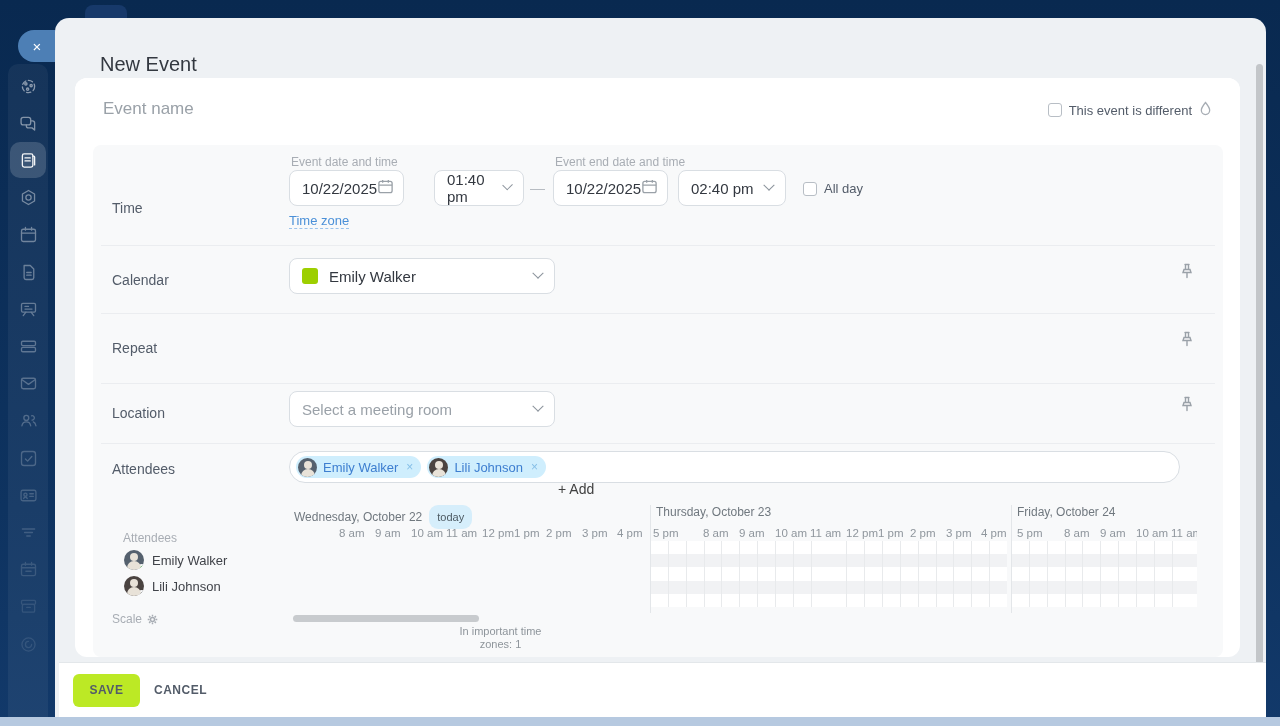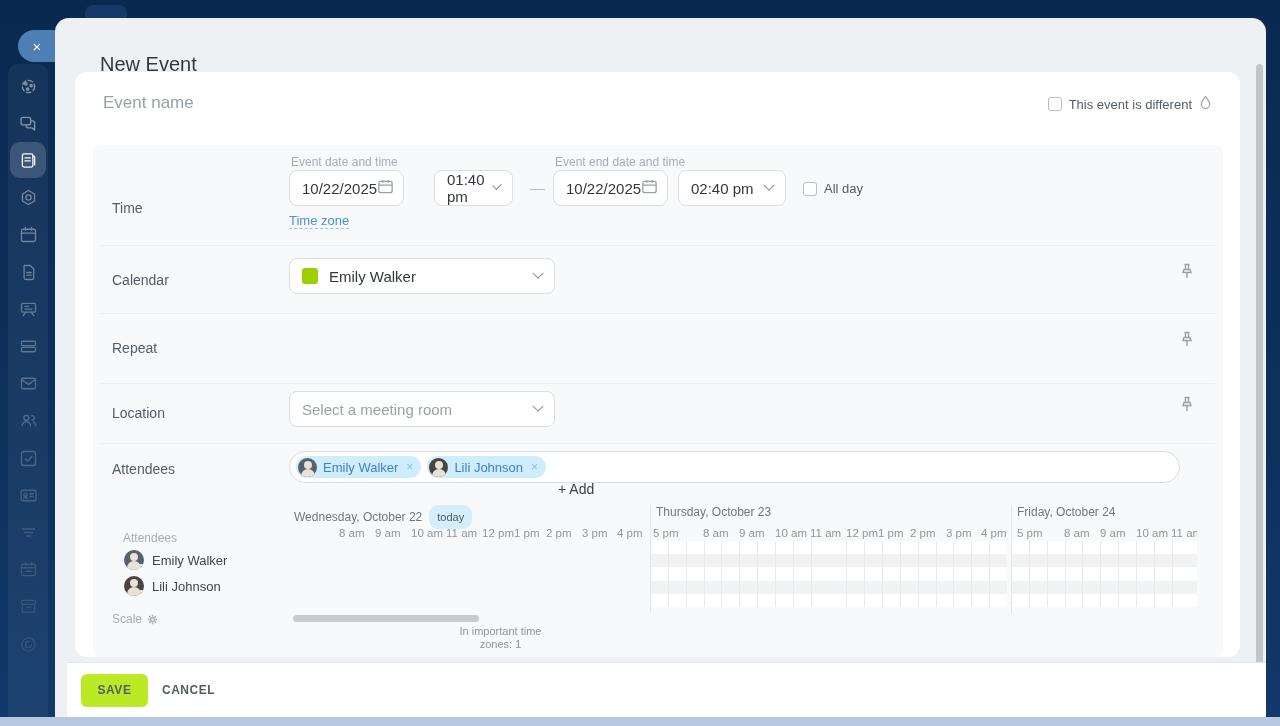--- a/index.html
+++ b/index.html
@@ -24,21 +24,21 @@
              background:#17396a; border-radius:8px 8px 0 0; }
 
   
   .modal { position:absolute; left:55px; top:18px; width:1211px; bottom:9px;
            background:#eef1f4; border-radius:14px 14px 0 0; }
   .modal-title { position:absolute; left:45px; top:35px; font-size:20px; color:#333840; }
   .v-scroll { position:absolute; right:3px; top:46px; bottom:24px; width:7px;
               background:#c3c6c9; border-radius:4px; }
 
   
-  .card-name { position:absolute; left:20px; top:54px; width:1165px; height:62px;
+  .card-name { position:absolute; left:20px; top:60px; width:1165px; height:62px;
                background:#fff; border-radius:12px; }
   .name-input { position:absolute; left:28px; top:16px; width:700px; height:30px;
                 border:none; outline:none; font-size:17px; color:#333840;
                 background:transparent; font-family:"Liberation Sans",sans-serif; }
   .name-input::placeholder { color:#9aa1a8; }
   .important { position:absolute; right:28px; top:23px; display:flex; align-items:center;
                gap:7px; font-size:13px; color:#535c69; }
   .cbx { width:14px; height:14px; border:1px solid #b8bec5; border-radius:3px;
          background:#fff; cursor:pointer; }
   .flame svg { width:13px; height:15px; stroke:#a7adb4; fill:none; stroke-width:1.4; }
@@ -113,21 +113,21 @@
              background:rgba(99,104,110,0.92); color:#fff; font-size:11px; font-weight:bold;
              border-radius:4px; display:flex; align-items:center; justify-content:center; }
   .tooltip::after { content:""; position:absolute; right:-4px; top:5px; border-left:4px solid rgba(99,104,110,0.92);
                     border-top:4px solid transparent; border-bottom:4px solid transparent; }
   .h-scroll { position:absolute; left:200px; top:470px; width:186px; height:7px;
               background:#c8cbce; border-radius:4px; cursor:pointer; }
   .tz-note { position:absolute; left:340px; top:480px; width:135px; text-align:center;
              font-size:11px; color:#8e959b; line-height:13px; }
 
   
-  .footer { position:absolute; left:12px; right:0; bottom:0; height:55px; background:#fff;
+  .footer { position:absolute; left:4px; right:0; bottom:0; height:55px; background:#fff;
             border-top:1px solid #e3e7ea; display:flex; align-items:center; padding-left:14px; gap:14px; }
   .btn-save { width:67px; height:33px; background:#bce925; border:none; border-radius:6px;
               font-family:"Liberation Sans",sans-serif; font-size:12px; font-weight:bold;
               letter-spacing:0.5px; color:#535c69; cursor:pointer; }
   .btn-cancel { background:none; border:none; font-family:"Liberation Sans",sans-serif;
                 font-size:12px; font-weight:bold; letter-spacing:0.5px; color:#535c69; cursor:pointer; }
   .bottom-strip { position:absolute; left:0; right:0; bottom:0; height:9px; background:#b6c9e0; }
 </style>
 </head>
 <body>
@@ -270,21 +270,21 @@
 
       <div class="inputbox" style="left:196px; top:25px; width:115px">
         <span>10/22/2025</span>
         <span class="cal-ico">
           <svg viewBox="0 0 18 18">
               <rect x="2" y="3.5" width="14" height="12" rx="2"></rect>
               <path d="M2 7.5h14M6 2v3M12 2v3"></path>
             </svg>
         </span>
       </div>
-      <div class="inputbox" style="left:341px; top:25px; width:79px">
+      <div class="inputbox" style="left:341px; top:25px; width:90px">
         <span>01:40 pm</span>
         <span class="chev"></span>
       </div>
       <div class="dash" style="left:437px; top:34px">—</div>
       <div class="inputbox" style="left:460px; top:25px; width:115px">
         <span>10/22/2025</span>
         <span class="cal-ico">
           <svg viewBox="0 0 18 18">
               <rect x="2" y="3.5" width="14" height="12" rx="2"></rect>
               <path d="M2 7.5h14M6 2v3M12 2v3"></path>

